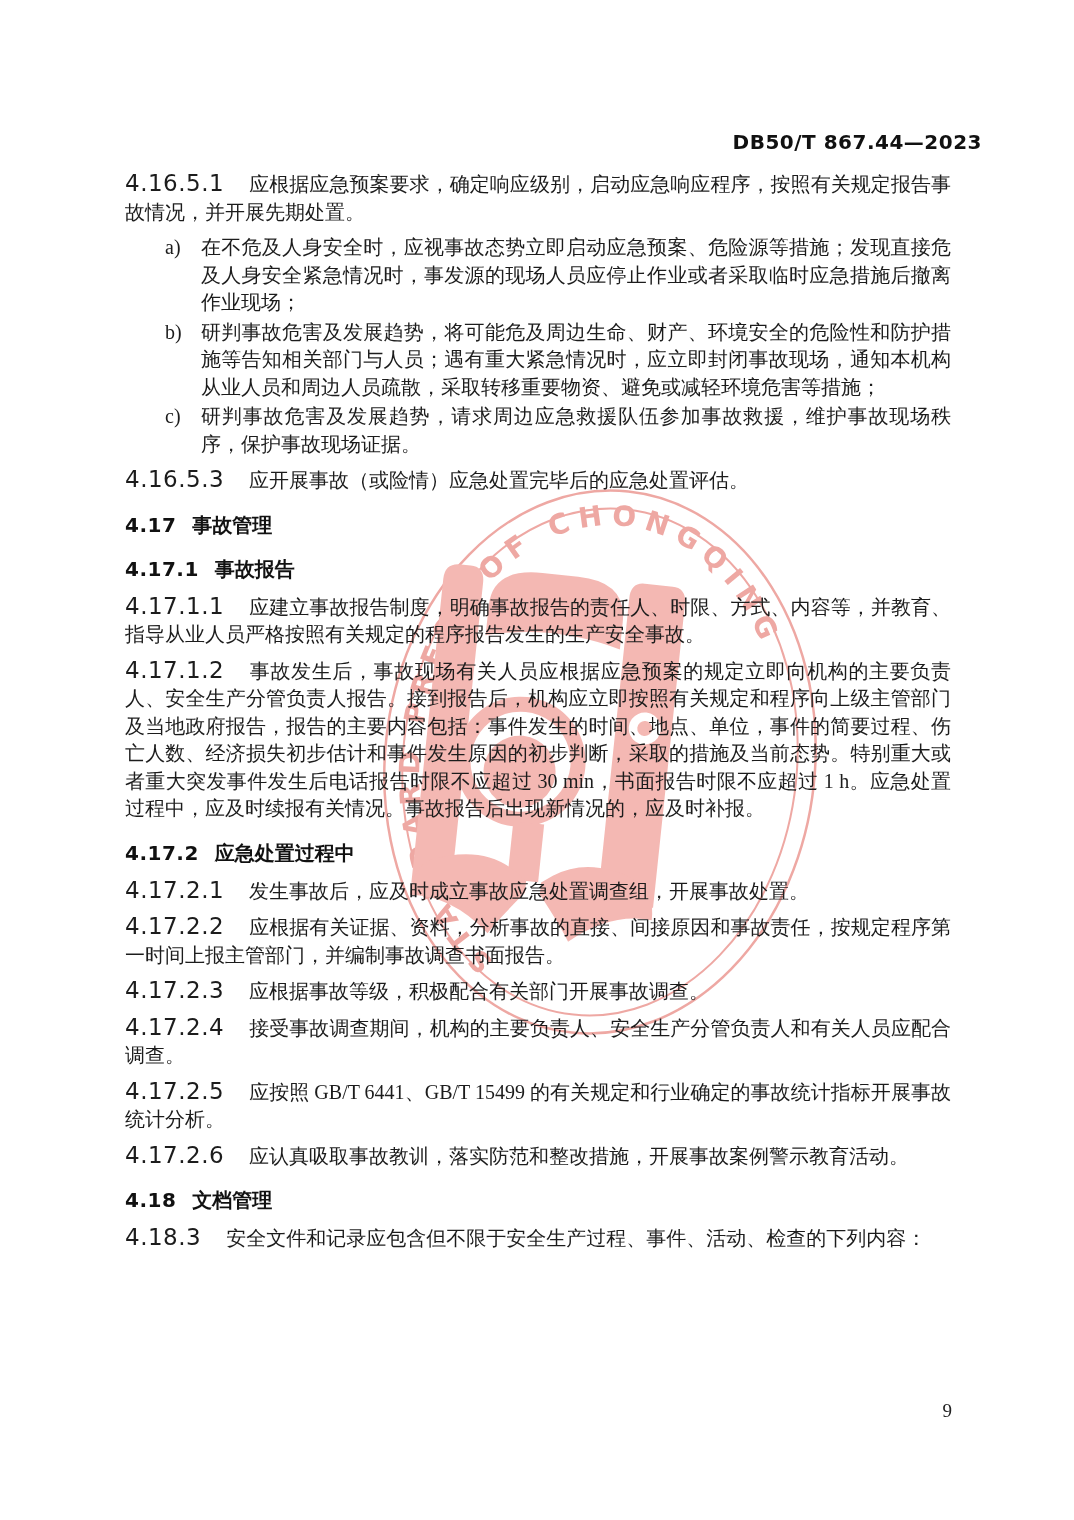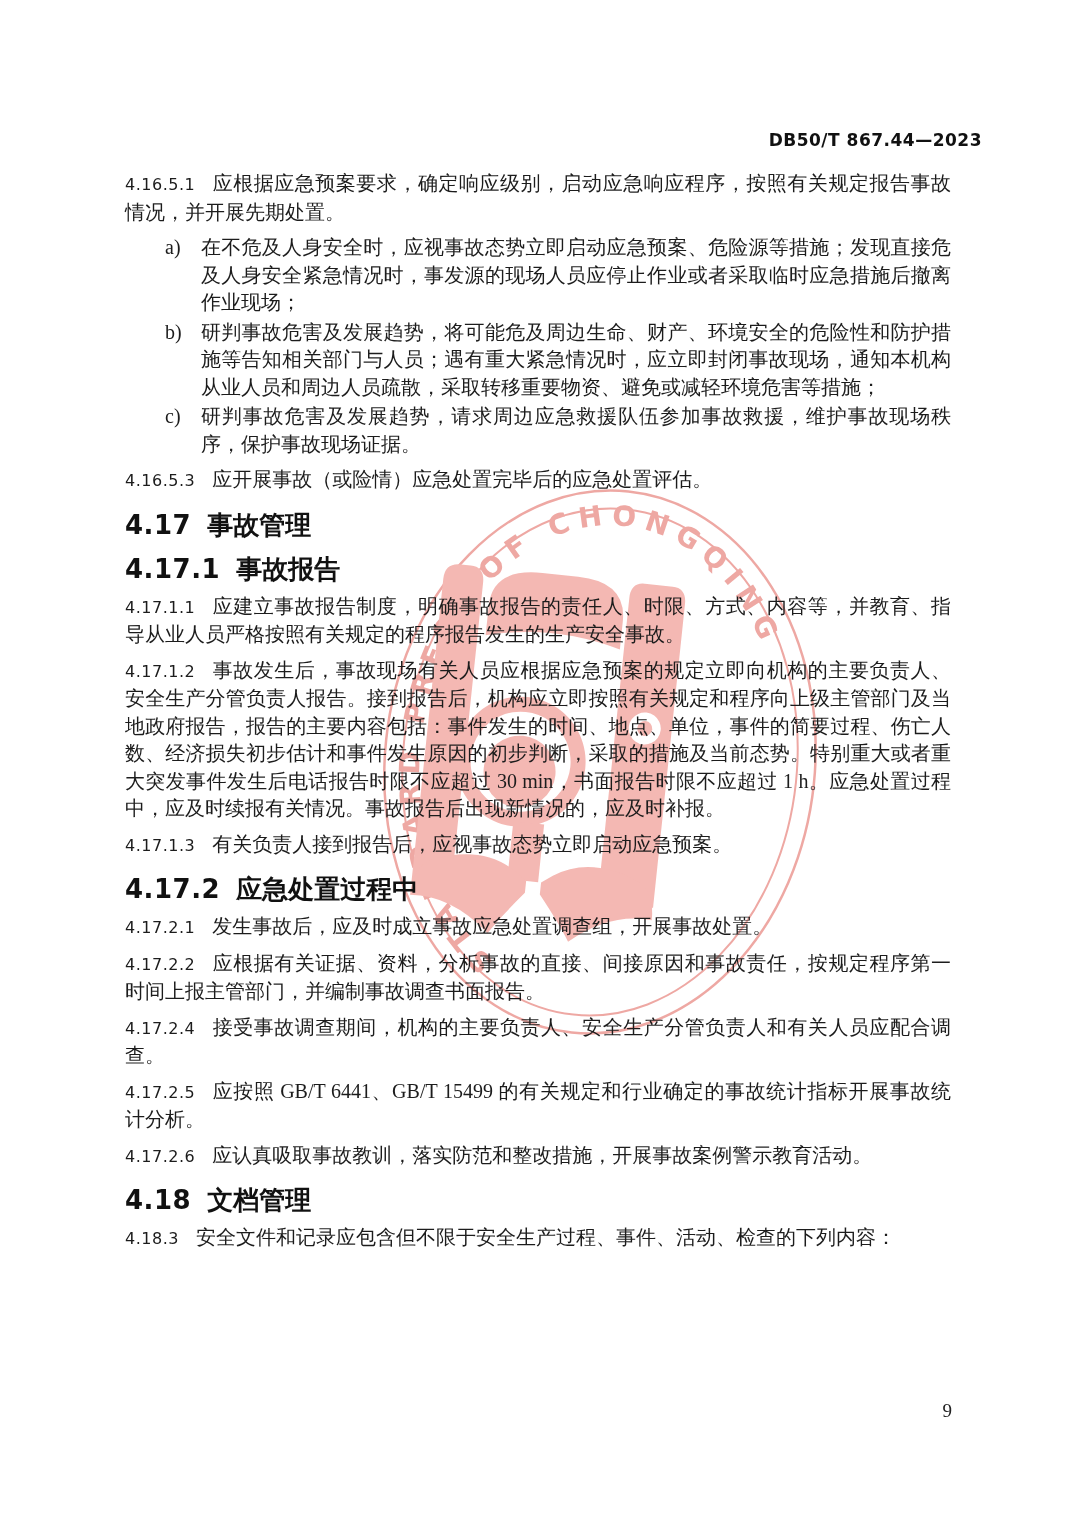--- a/index.html
+++ b/index.html
@@ -10,21 +10,21 @@
     font-family:"Liberation Serif","DejaVu Serif",serif;
     color:#1c1c1c;
     overflow:hidden;
   }
   .page{position:absolute;inset:0;}
   .doc-header{
     position:absolute;
     top:130px;right:92px;
     font-family:"DejaVu Sans",sans-serif;
     font-weight:700;
-    font-size:17px;
+    font-size:20px;
     letter-spacing:0.5px;
     color:#111;
   }
   .watermark{
     position:absolute;
     left:360px;top:462px;
     width:480px;height:600px;
     z-index:1;
     opacity:0.62;
     pointer-events:none;
@@ -36,29 +36,29 @@
     z-index:2;
   }
   .clause{
     font-size:20px;
     line-height:27.5px;
     text-align:justify;
     margin:8px 0;
   }
   .clause .cnum{
     font-family:"DejaVu Sans",sans-serif;
-    font-size:16px;
+    font-size:23px;
     letter-spacing:0.5px;
-    margin-right:17px;
+    margin-right:25px;
     white-space:nowrap;
   }
   .heading{
     font-family:"DejaVu Sans",sans-serif;
     font-weight:700;
-    font-size:26px;
+    font-size:20px;
     line-height:28px;
     margin:16px 0 10px 0;
     color:#111;
   }
   .heading .hnum{
     font-weight:700;
     letter-spacing:0.5px;
     margin-right:16px;
   }
   .list-item{
@@ -137,24 +137,24 @@
       </div>
       <div class="list-item">
         <span class="marker">c)</span>
         <span class="ltext">研判事故危害及发展趋势，请求周边应急救援队伍参加事故救援，维护事故现场秩序，保护事故现场证据。</span>
       </div>
       <div class="clause"><span class="cnum">4.16.5.3</span><span>应开展事故（或险情）应急处置完毕后的应急处置评估。</span></div>
       <div class="heading"><span class="hnum">4.17</span><span>事故管理</span></div>
       <div class="heading"><span class="hnum">4.17.1</span><span>事故报告</span></div>
       <div class="clause"><span class="cnum">4.17.1.1</span><span>应建立事故报告制度，明确事故报告的责任人、时限、方式、内容等，并教育、指导从业人员严格按照有关规定的程序报告发生的生产安全事故。</span></div>
       <div class="clause"><span class="cnum">4.17.1.2</span><span>事故发生后，事故现场有关人员应根据应急预案的规定立即向机构的主要负责人、安全生产分管负责人报告。接到报告后，机构应立即按照有关规定和程序向上级主管部门及当地政府报告，报告的主要内容包括：事件发生的时间、地点、单位，事件的简要过程、伤亡人数、经济损失初步估计和事件发生原因的初步判断，采取的措施及当前态势。特别重大或者重大突发事件发生后电话报告时限不应超过 30 min，书面报告时限不应超过 1 h。应急处置过程中，应及时续报有关情况。事故报告后出现新情况的，应及时补报。</span></div>
-      <div class="clause"><span class="cnum">4.17.1.3</span><span>有关负责人接到报告后，应视事故态势立即启动应急预案。</span></div>
       <div class="heading"><span class="hnum">4.17.2</span><span>应急处置过程中</span></div>
       <div class="clause"><span class="cnum">4.17.2.1</span><span>发生事故后，应及时成立事故应急处置调查组，开展事故处置。</span></div>
       <div class="clause"><span class="cnum">4.17.2.2</span><span>应根据有关证据、资料，分析事故的直接、间接原因和事故责任，按规定程序第一时间上报主管部门，并编制事故调查书面报告。</span></div>
+      <div class="clause"><span class="cnum">4.17.2.3</span><span>应根据事故等级，积极配合有关部门开展事故调查。</span></div>
       <div class="clause"><span class="cnum">4.17.2.4</span><span>接受事故调查期间，机构的主要负责人、安全生产分管负责人和有关人员应配合调查。</span></div>
       <div class="clause"><span class="cnum">4.17.2.5</span><span>应按照 GB/T 6441、GB/T 15499 的有关规定和行业确定的事故统计指标开展事故统计分析。</span></div>
       <div class="clause"><span class="cnum">4.17.2.6</span><span>应认真吸取事故教训，落实防范和整改措施，开展事故案例警示教育活动。</span></div>
       <div class="heading"><span class="hnum">4.18</span><span>文档管理</span></div>
       <div class="clause"><span class="cnum">4.18.3</span><span>安全文件和记录应包含但不限于安全生产过程、事件、活动、检查的下列内容：</span></div>
     </div>
 
   <div class="page-number">9</div>
 
 </div>

